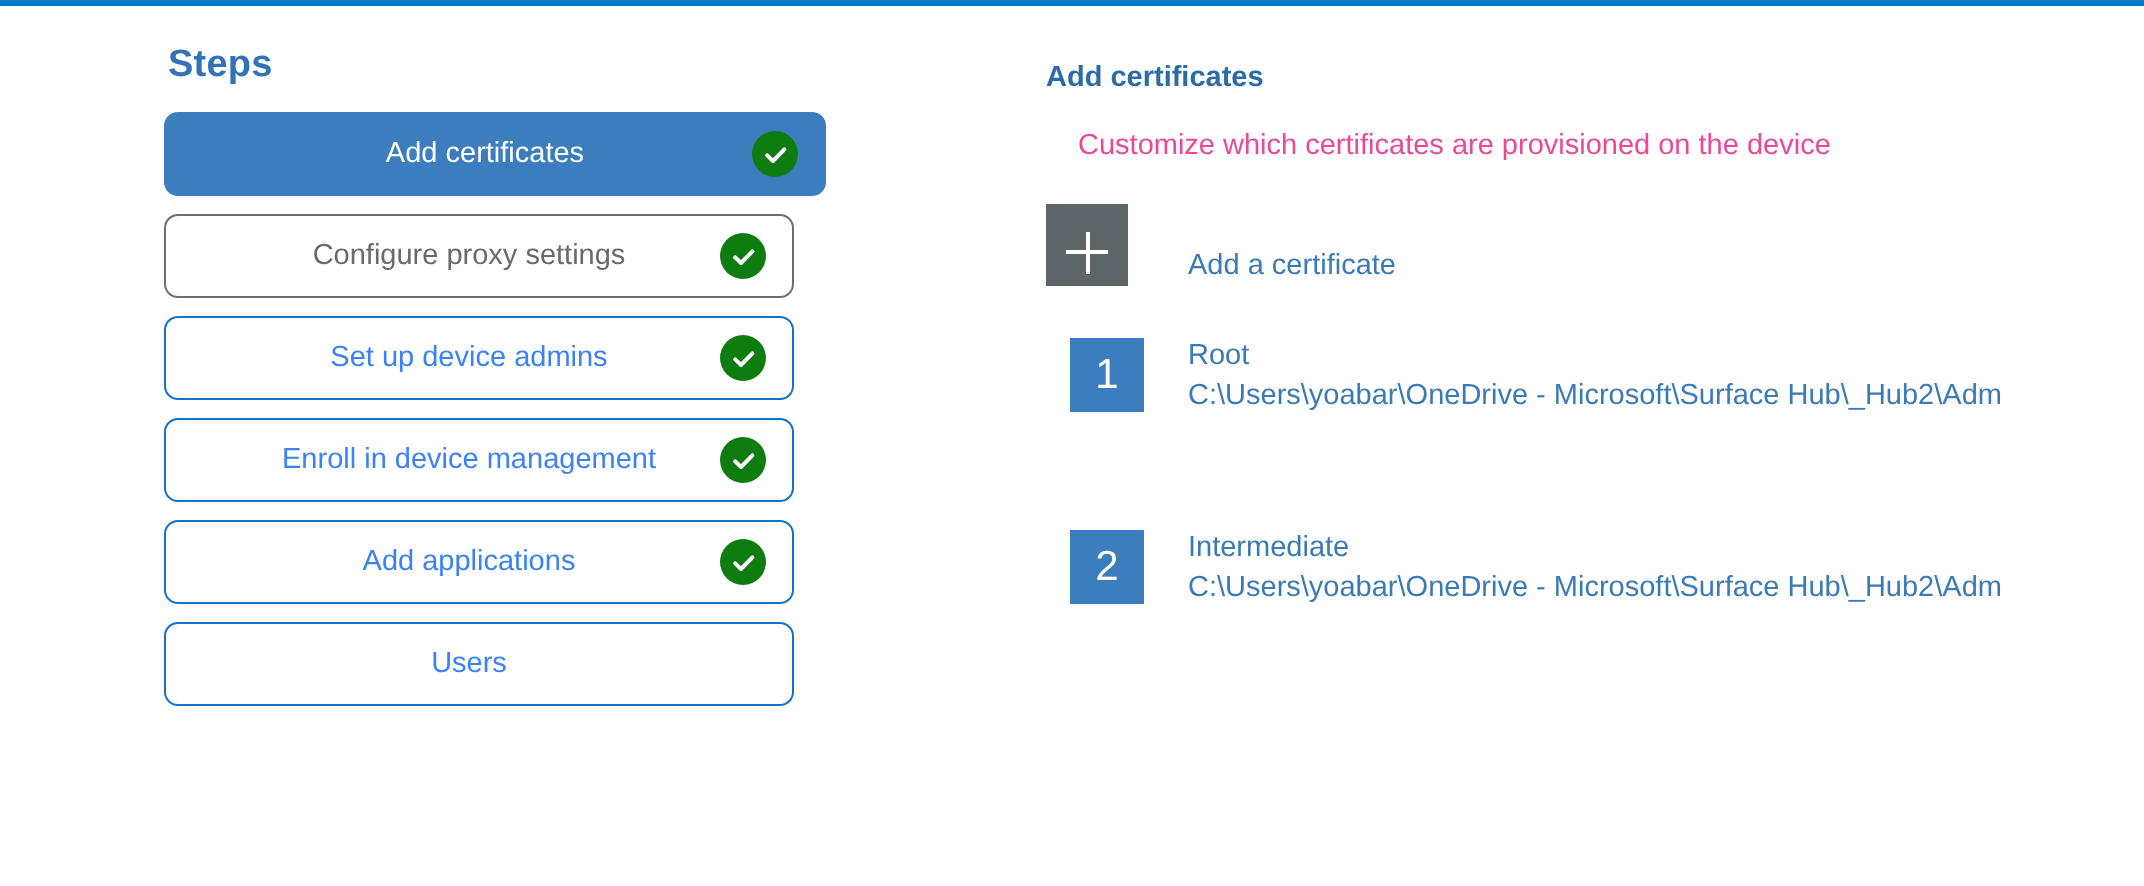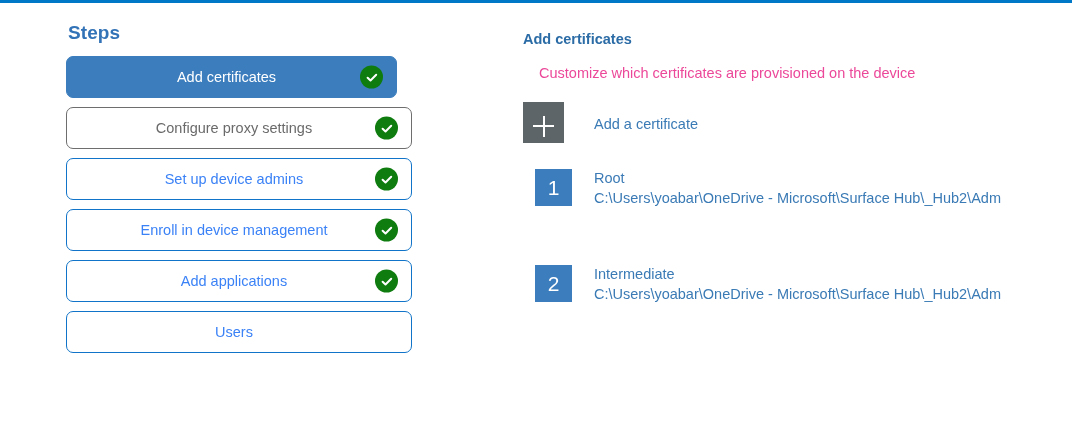--- a/index.html
+++ b/index.html
@@ -21,36 +21,36 @@
     left: 0;
     top: 0;
     width: 1072px;
     height: 3px;
     background: #0078c8;
   }
 
   
   .steps-panel {
     position: absolute;
-    left: 66px;
+    left: 82px;
     top: 22px;
     width: 340px;
   }
   .steps-title {
     font-size: 19px;
     font-weight: bold;
     color: #3272b6;
     letter-spacing: .1px;
     margin: 0 0 12px 2px;
     line-height: 22px;
   }
   .step-btn {
     position: relative;
     box-sizing: border-box;
-    width: 346px;
+    width: 315px;
     height: 42px;
     border-radius: 7px;
     border: 1px solid #1274c8;
     background: #ffffff;
     margin-bottom: 9px;
     display: flex;
     align-items: center;
     justify-content: center;
     cursor: pointer;
   }
@@ -101,21 +101,21 @@
   }
   .section-sub {
     font-size: 14.5px;
     color: #ec4899;
     line-height: 19px;
     margin: 16px;
   }
 
   .add-row {
     display: flex;
-    align-items: center;
+    align-items: flex-end;
     margin-top: 19px;
     cursor: pointer;
   }
   .plus-tile {
     width: 41px;
     height: 41px;
     background: #5d6569;
     position: relative;
     flex: 0 0 auto;
   }

